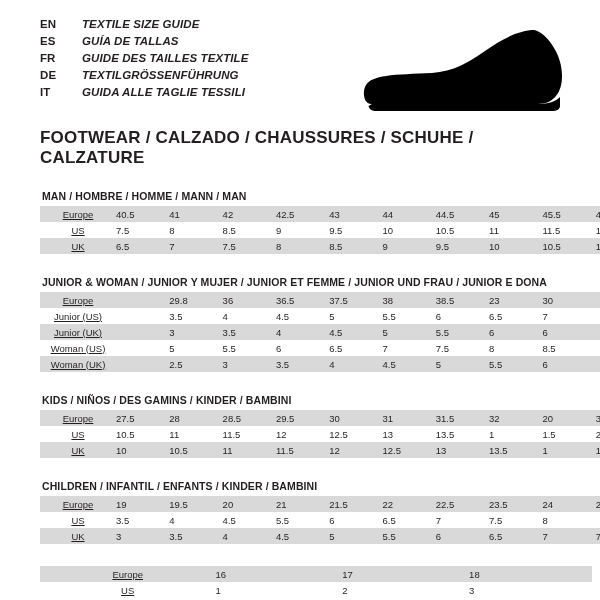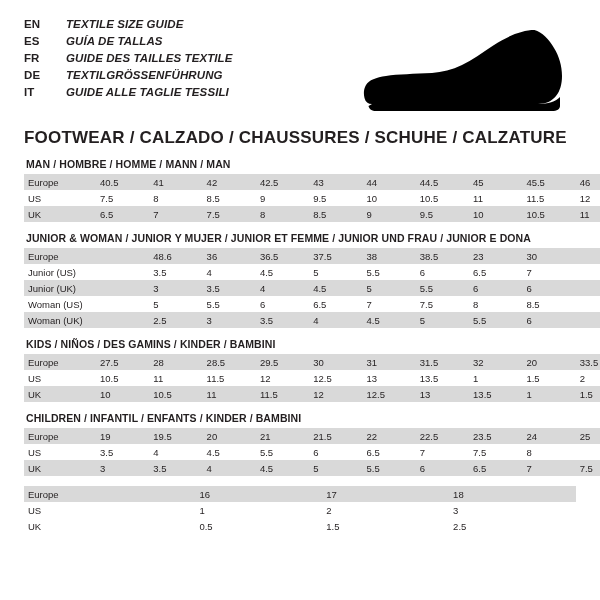--- a/index.html
+++ b/index.html
@@ -12,21 +12,21 @@
     height: 600px;
     font-family: "Liberation Sans", sans-serif;
     color: #231f20;
     position: relative;
     overflow: hidden;
   }
   .page {
     width: 600px;
     height: 600px;
     box-sizing: border-box;
-    padding: 16px 24px 0 24px;
+    padding: 16px 24px 0 40px;
     position: relative;
   }
 
   
   .header {
     display: flex;
     align-items: flex-start;
     justify-content: space-between;
   }
   .lang-list {
@@ -60,21 +60,21 @@
 
   .category-title {
     font-size: 17px;
     font-weight: bold;
     letter-spacing: 0.2px;
     margin-top: 14px;
   }
 
   
   .section {
-    margin-top: 10px;
+    margin-top: 22px;
   }
   .section-title {
     font-size: 10.5px;
     font-weight: bold;
     letter-spacing: 0.1px;
     margin-bottom: 4px;
     padding-left: 2px;
   }
   table.size {
     border-collapse: collapse;
@@ -85,21 +85,21 @@
   table.size td {
     height: 16px;
     padding: 0 0 0 4px;
     vertical-align: middle;
     white-space: nowrap;
   }
   table.size col.label { width: 72px; }
   table.size col.val   { width: 53.3px; }
   tr.shaded td { background: #d9d9d9; }
   tr.plain td { background: #ffffff; }
-  td.rowlabel { text-align: left; }
+  td.rowlabel { text-align: center; text-decoration: underline; }
   td.cell { text-align: left; }
 
   
   .babies table.size col.val { width: 53.3px; }
 </style>
 </head>
 <body>
 
 <div class="page">
 
@@ -116,21 +116,21 @@
       <div class="lang-row">
         <span class="lang-code">FR</span>
         <span class="lang-text">GUIDE DES TAILLES TEXTILE</span>
       </div>
       <div class="lang-row">
         <span class="lang-code">DE</span>
         <span class="lang-text">TEXTILGRÖSSENFÜHRUNG</span>
       </div>
       <div class="lang-row">
         <span class="lang-code">IT</span>
-        <span class="lang-text">GUIDE ALLE TAGLIE TESSILI</span>
+        <span class="lang-text">GUIDA ALLE TAGLIE TESSILI</span>
       </div>
     </div>
 
     <div class="shoe-wrap">
       <svg viewBox="0 0 210 86" width="210" height="86" aria-hidden="true">
         <path fill="#000000" d="M172.5 2 C160 2 146 8 132 17 C120 25 110 32 100 37 C90 42 80 44 70 45
           C52 46 36 46 24 48 C14 49.5 7 52 4 57 C1.5 61 1.5 66 2.5 70
           C3.5 74 6 76 10 76 L176 76 C184 76 190 73 194 68 C198 63 200 56 200 48
           C200 38 197 28 192 20 C187 11 180 4 172.5 2 Z"></path>
         <path fill="#000000" d="M10 76 L176 76 C186 76 194 73.5 198 69 L198 78 C198 81 195 83 190 83
@@ -214,21 +214,21 @@
           <col class="val">
           <col class="val">
           <col class="val">
           <col class="val">
           <col class="val">
         </colgroup>
       <tbody>
         <tr class="shaded">
           <td class="rowlabel">Europe</td>
           <td class="cell"></td>
-          <td class="cell">48.6</td>
+          <td class="cell">29.8</td>
           <td class="cell">36</td>
           <td class="cell">36.5</td>
           <td class="cell">37.5</td>
           <td class="cell">38</td>
           <td class="cell">38.5</td>
           <td class="cell">23</td>
           <td class="cell">30</td>
           <td class="cell"></td>
         </tr>
         <tr class="plain">

